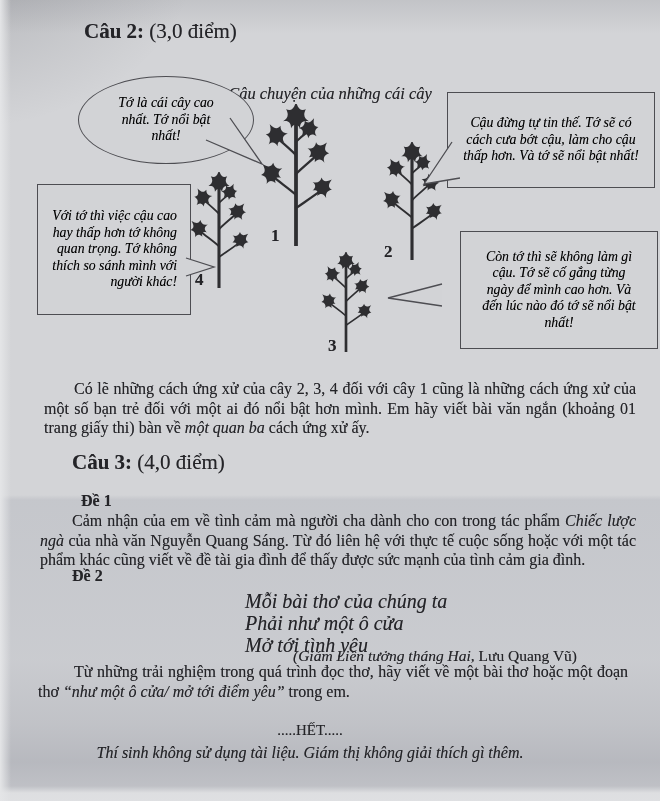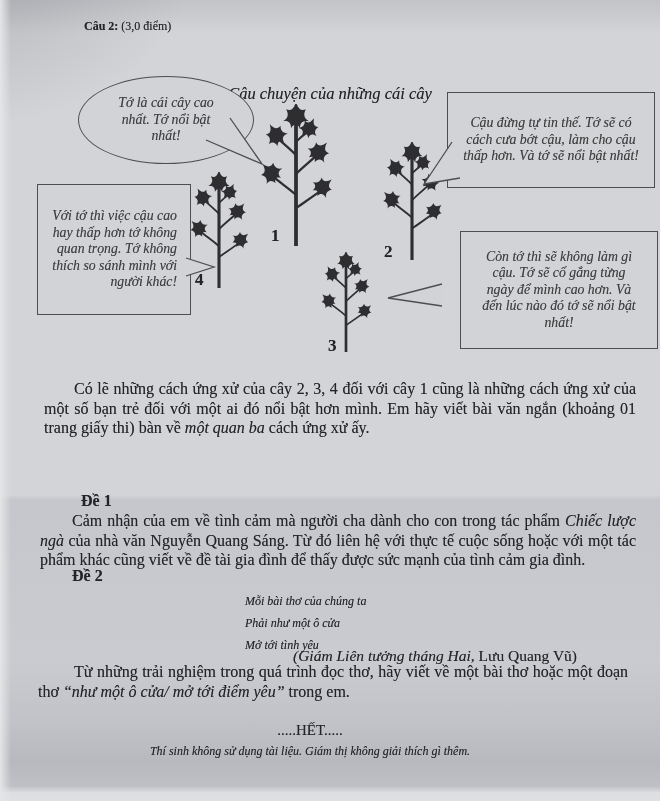--- a/index.html
+++ b/index.html
@@ -18,33 +18,33 @@
         rgba(55,65,90,.09) 500px, rgba(55,65,90,.06) 660px,
         rgba(45,50,70,.11) 724px, rgba(45,50,70,.17) 762px,
         rgba(45,50,70,.12) 786px,
         rgba(232,233,235,.50) 793px, rgba(232,233,235,.55) 801px);
     text-shadow:0 0 .5px rgba(35,35,40,.45);
   }
   .abs{position:absolute;}
   .b{font-weight:bold;}
   .it{font-style:italic;}
   .bi{font-weight:normal;font-style:italic;margin-top:48px;}
-  .heading{font-size:12px;}
+  .heading{font-size:21px;}
   .body-text{font-size:16px;line-height:19.5px;text-align:justify;}
   .bubble{
     position:absolute;border:1.4px solid #4d4d52;background:#d2d3d6;
     display:flex;align-items:center;justify-content:center;text-align:center;
-    font-style:italic;font-size:13.8px;line-height:16.4px;z-index:2;color:#404040;
+    font-style:italic;font-size:13.8px;line-height:16.4px;z-index:2;color:#000000;
   }
   .tail{position:absolute;z-index:3;}
   .tail path.f{fill:#d2d3d6;stroke:none;}
   .tail path.s{fill:none;stroke:#4d4d52;stroke-width:1.3;}
   .tree{position:absolute;z-index:1;}
   .treeNum{position:absolute;font-weight:bold;font-size:17px;z-index:2;}
-  .poem{font-size:12px;line-height:22px;font-style:italic;}
+  .poem{font-size:20px;line-height:22px;font-style:italic;}
   .cite{font-size:15.5px;}
   .center{text-align:center;}
 </style>
 </head>
 <body>
 
 <svg width="0" height="0" style="position:absolute" aria-hidden="true">
   <defs>
     <path id="lc" d="M0,-15 C2,-7 5,-5 10,-7 C7,-2 8,2 13,5 C7,4 4,6 4,12 C1,7 -2,7 -5,12 C-5,6 -8,4 -13,5 C-8,2 -7,-2 -10,-7 C-5,-5 -2,-7 0,-15 Z"></path>
     <symbol id="treeSym" viewBox="0 0 80 150">
@@ -123,35 +123,38 @@
   </div>
   <svg class="tail" style="left:382px;top:278px;" width="64" height="32">
     <path class="f" d="M60,6 L6,20 L60,28 Z"></path>
       <path class="s" d="M60,6 L6,20 L60,28"></path>
   </svg>
 
   <div class="abs body-text" style="left:44px;top:379px;width:592px;text-indent:30px;">
     <span>Có lẽ những cách ứng xử của cây 2, 3, 4 đối với cây 1 cũng là những cách ứng xử của một số bạn trẻ đối với một ai đó nổi bật hơn mình. Em hãy viết bài văn ngắn (khoảng 01 trang giấy thi) bàn về </span><span class="bi">một quan ba</span><span> cách ứng xử ấy.</span>
   </div>
 
+  <div class="abs heading" style="left:72px;top:450px;">
+    <span class="b">Câu 3:</span><span> (4,0 điểm)</span>
+  </div>
 
   <div class="abs b" style="left:72px;top:492px;font-size:16px;margin-left:9px;">Đề 1</div>
   <div class="abs body-text" style="left:40px;top:511px;width:596px;text-indent:32px;">
     <span>Cảm nhận của em về tình cảm mà người cha dành cho con trong tác phẩm </span><span class="it">Chiếc lược ngà</span><span> của nhà văn Nguyễn Quang Sáng. Từ đó liên hệ với thực tế cuộc sống hoặc với một tác phẩm khác cũng viết về đề tài gia đình để thấy được sức mạnh của tình cảm gia đình.</span>
   </div>
 
   <div class="abs b" style="left:72px;top:567px;font-size:16px;">Đề 2</div>
   <div class="abs poem" style="left:245px;top:590px;">
     <div>Mỗi bài thơ của chúng ta</div>
     <div>Phải như một ô cửa</div>
     <div>Mở tới tình yêu</div>
   </div>
   <div class="abs cite" style="left:293px;top:647px;">
     <span class="it">(Giám </span><span class="it">Liên tưởng tháng Hai</span><span>, Lưu Quang Vũ)</span>
   </div>
   <div class="abs body-text" style="left:38px;top:662px;width:590px;text-indent:36px;">
     <span>Từ những trải nghiệm trong quá trình đọc thơ, hãy viết về một bài thơ hoặc một đoạn thơ </span><span class="it">“như một ô cửa/ mở tới điểm yêu”</span><span> trong em.</span>
   </div>
 
   <div class="abs center" style="left:20px;top:722px;width:580px;font-size:15px;">.....HẾT.....</div>
-  <div class="abs center it" style="left:20px;top:744px;width:580px;font-size:12px;">Thí sinh không sử dụng tài liệu. Giám thị không giải thích gì thêm.</div>
+  <div class="abs center it" style="left:20px;top:744px;width:580px;font-size:16px;">Thí sinh không sử dụng tài liệu. Giám thị không giải thích gì thêm.</div>
 
 </div>
 
 </body></html>

